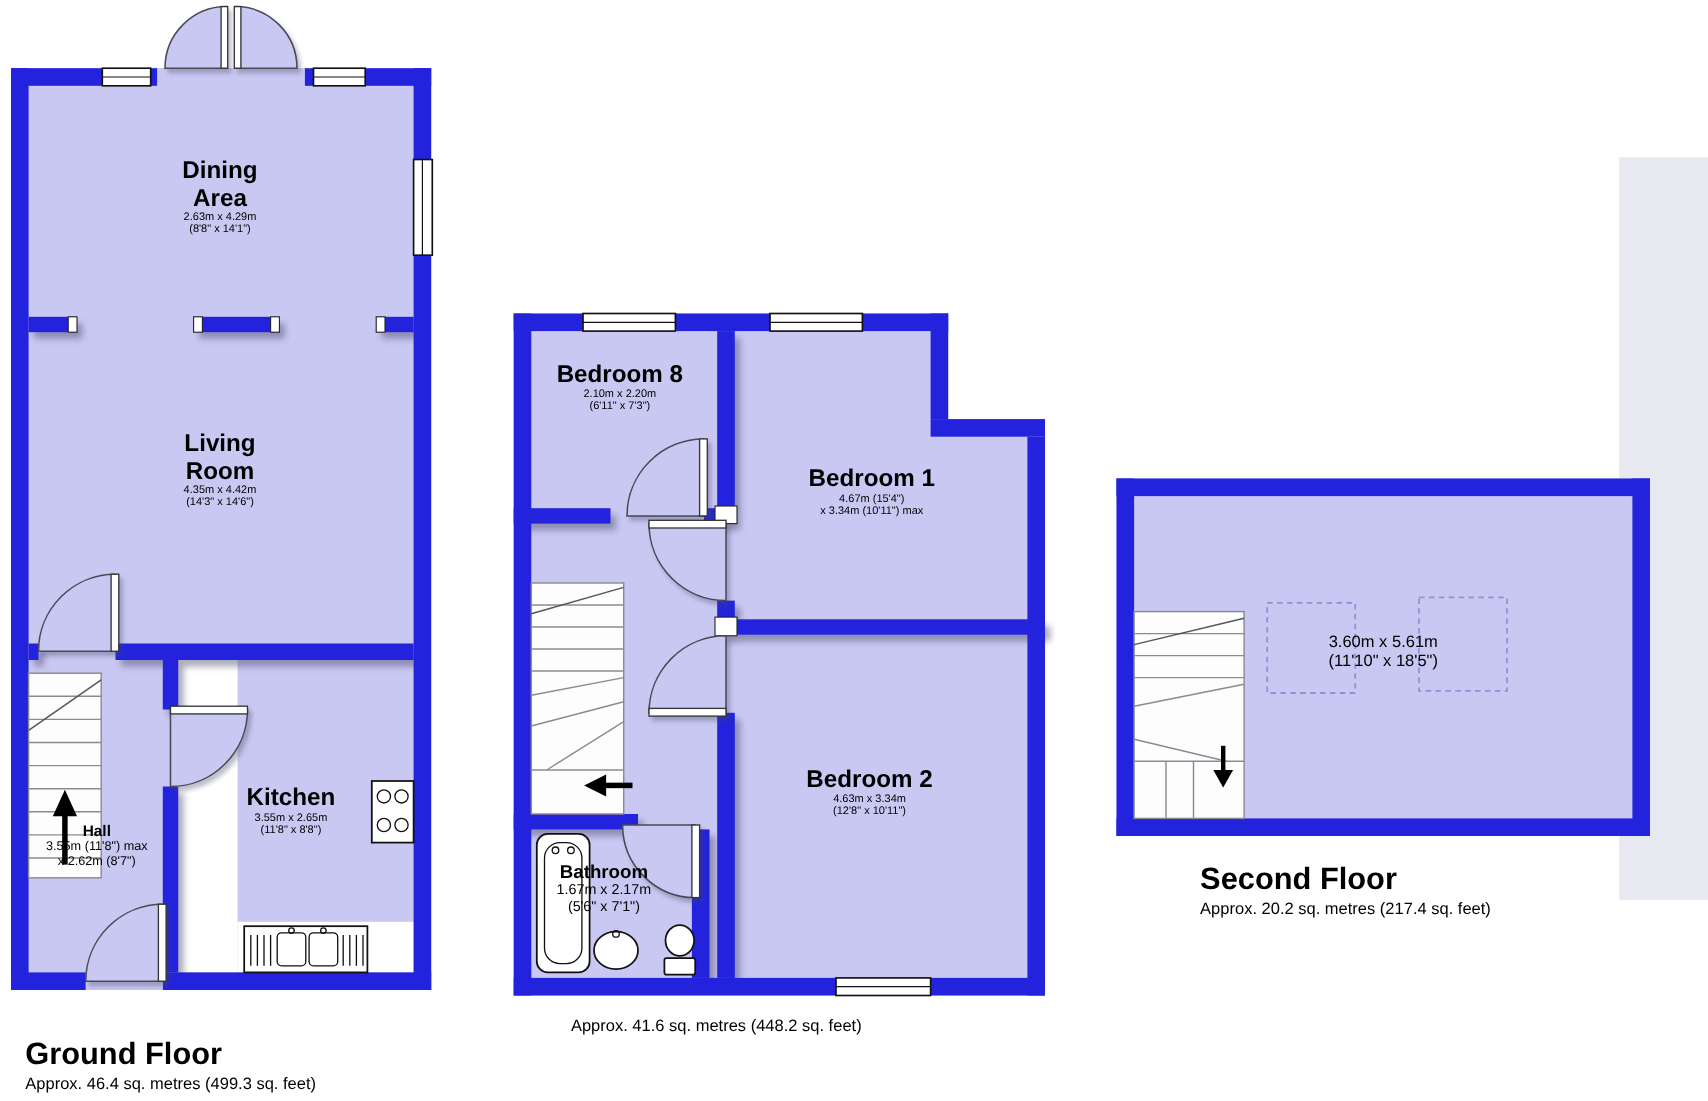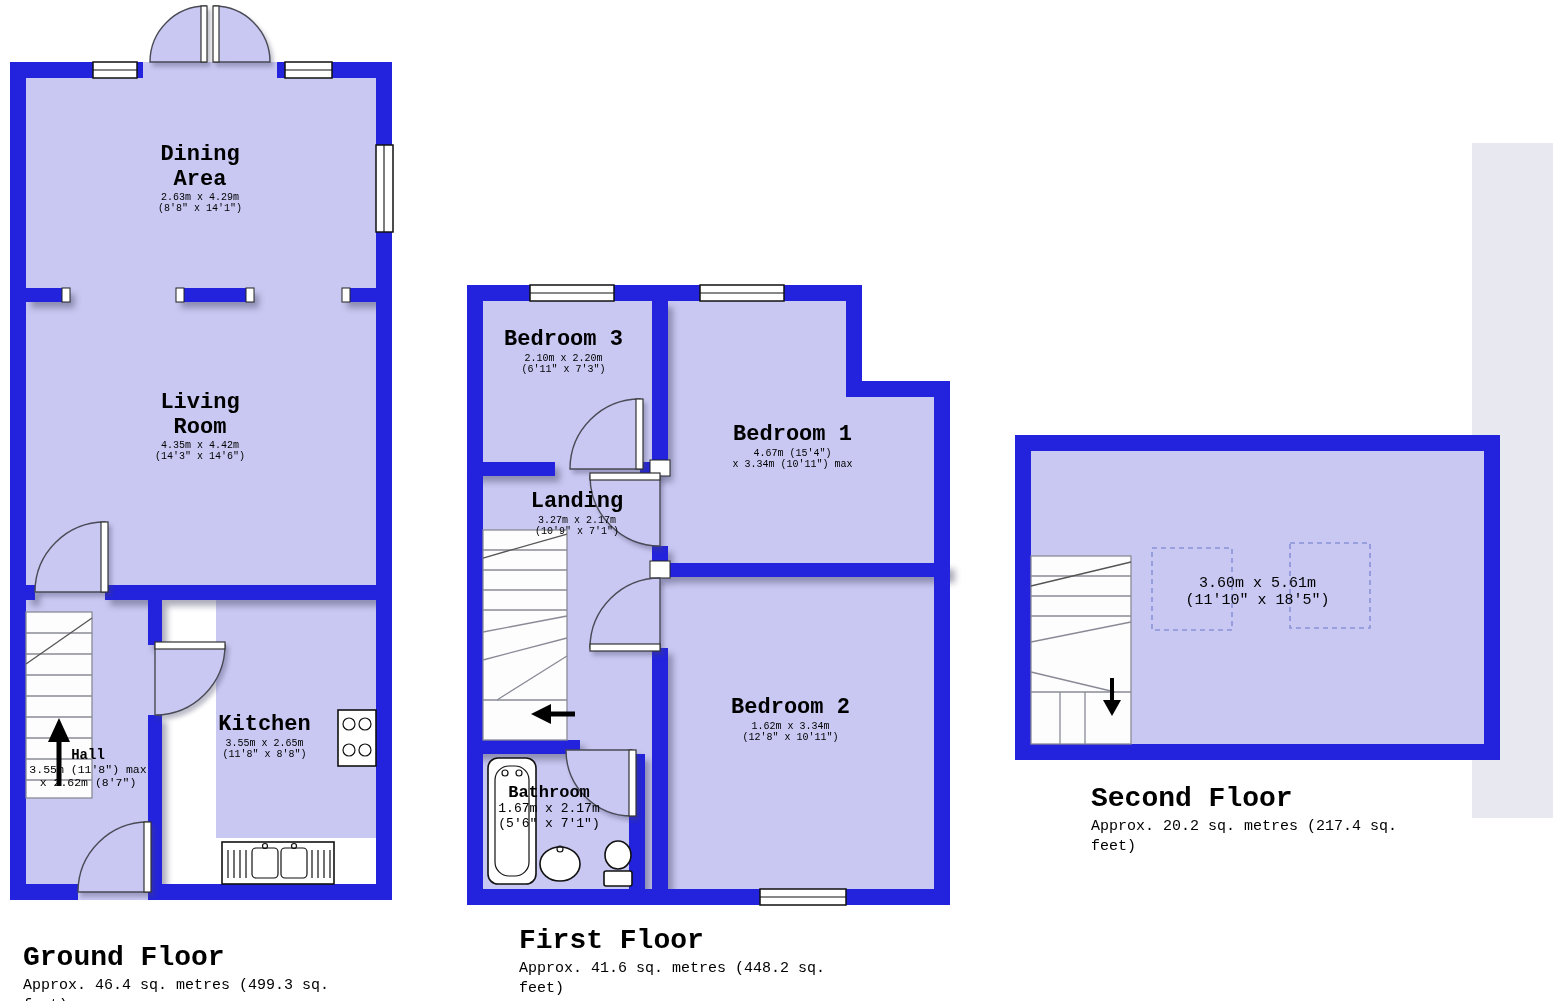--- a/index.html
+++ b/index.html
@@ -1,17 +1,17 @@
 <!DOCTYPE html>
 <html style="--wall: #2323dd; --floor: #c8c8f2; --panel: #e8e8f0; --text: #000000;"><head>
 <meta charset="utf-8">
 <style>
   html,body{margin:0;padding:0;background:#fff;}
   .canvas{position:relative;width:1553px;height:1001px;background:#fff;overflow:hidden;
-          font-family:Liberation Mono, monospace;color:#000;}
+          font-family:Liberation Sans, sans-serif;color:#000;}
   svg{position:absolute;left:0;top:0;}
   
   .wall{fill:var(--wall,#2323dd);}
   .floor{fill:var(--floor,#c8c8f2);}
   .cap{fill:#fff;stroke:#222;stroke-width:1;}
   .window{fill:#fff;stroke:#111;stroke-width:1.5;}
   .winline{stroke:#111;stroke-width:1.1;}
   .door{fill:var(--floor,#c8c8f2);stroke:#4a4a56;stroke-width:1.4;}
   .leaf{fill:#fff;stroke:#333;stroke-width:1.2;}
   .stair{fill:#fdfdfe;stroke:#8a8a96;stroke-width:1.3;}
@@ -306,61 +306,55 @@
   <div class="dim">(11'8" x 8'8")</div>
 </div>
 
 <div class="lbl xs" style="left:20px;top:748px;width:136px">
   <div class="nm">Hall</div>
   <div class="dim">3.55m (11'8") max</div>
   <div class="dim">x 2.62m (8'7")</div>
 </div>
 
 <div class="lbl big" style="left:476px;top:328px;width:175px">
-  <div class="nm">Bedroom 3</div>
+  <div class="nm">Bedroom 8</div>
   <div class="dim">2.10m x 2.20m</div>
   <div class="dim">(6'11" x 7'3")</div>
 </div>
 
 <div class="lbl big" style="left:690px;top:423px;width:205px">
   <div class="nm">Bedroom 1</div>
   <div class="dim">4.67m (15'4")</div>
   <div class="dim">x 3.34m (10'11") max</div>
 </div>
 
-<div class="lbl big" style="left:487px;top:490px;width:180px">
-  <div class="nm">Landing</div>
-  <div class="dim">3.27m x 2.17m</div>
-  <div class="dim">(10'9" x 7'1")</div>
-</div>
 
 <div class="lbl big" style="left:688px;top:696px;width:205px">
   <div class="nm">Bedroom 2</div>
-  <div class="dim">1.62m x 3.34m</div>
+  <div class="dim">4.63m x 3.34m</div>
   <div class="dim">(12'8" x 10'11")</div>
 </div>
 
 <div class="lbl sm" style="left:483px;top:783px;width:132px">
   <div class="nm">Bathroom</div>
   <div class="dim">1.67m x 2.17m</div>
   <div class="dim">(5'6" x 7'1")</div>
 </div>
 
 <div class="lbl md" style="left:1155px;top:576px;width:205px">
   <div class="dim">3.60m x 5.61m</div>
   <div class="dim">(11'10" x 18'5")</div>
 </div>
 
 <div class="caption" style="left:23px;top:940px;width:310px">
   <div class="ftitle">Ground Floor</div>
   <div class="farea">Approx. 46.4 sq. metres (499.3 sq. feet)</div>
 </div>
 
 <div class="caption" style="left:519px;top:923px;width:320px">
-  <div class="ftitle">First Floor</div>
   <div class="farea">Approx. 41.6 sq. metres (448.2 sq. feet)</div>
 </div>
 
 <div class="caption" style="left:1091px;top:781px;width:330px">
   <div class="ftitle">Second Floor</div>
   <div class="farea">Approx. 20.2 sq. metres (217.4 sq. feet)</div>
 </div>
 
 </div>
 

